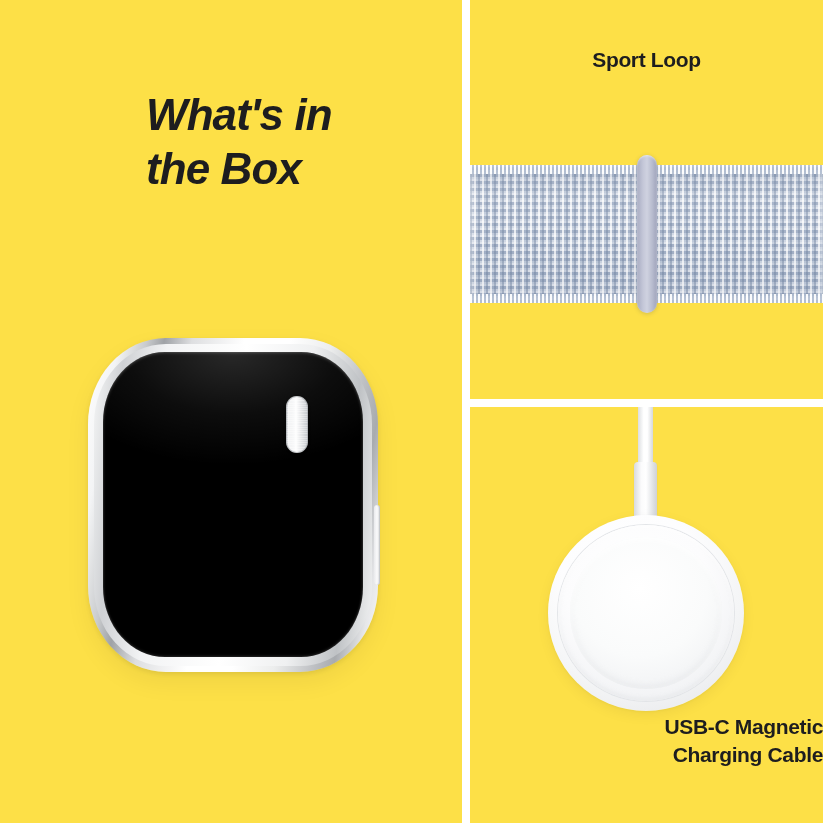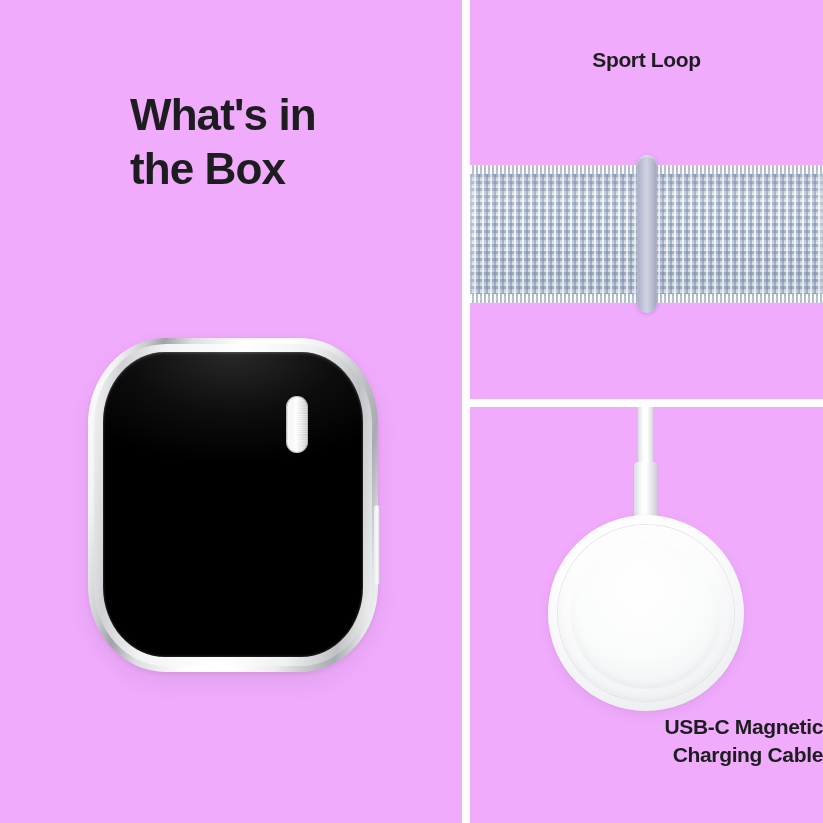--- a/index.html
+++ b/index.html
@@ -19,39 +19,40 @@
   .board {
     position: relative;
     width: 823px;
     height: 823px;
     background: #ffffff;
   }
 
   
   .panel {
     position: absolute;
-    background: #f0abfc;
+    background: #fde047;
     overflow: hidden;
   }
   .panel-left   { left: 0;   top: 0;   width: 462px; height: 823px; }
   .panel-top    { left: 470px; top: 0;   width: 353px; height: 399px; }
   .panel-bottom { left: 470px; top: 407px; width: 353px; height: 416px; }
 
   
   .title-left {
     position: absolute;
-    left: 130px;
+    left: 146px;
     top: 88px;
     width: 300px;
     font-size: 44px;
     line-height: 1.22;
     font-weight: 700;
     letter-spacing: -0.9px;
     color: #1d1d1f;
     white-space: pre-line;
+    font-style: italic;
   }
   .label-top {
     position: absolute;
     left: 0;
     top: 48px;
     width: 353px;
     text-align: center;
     font-size: 21px;
     font-weight: 700;
     letter-spacing: -0.35px;

